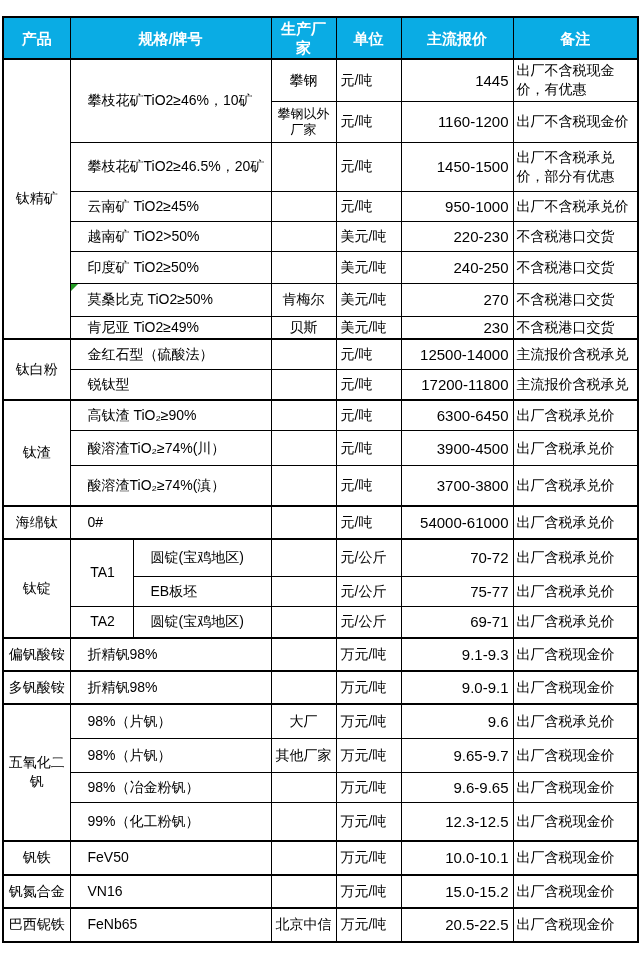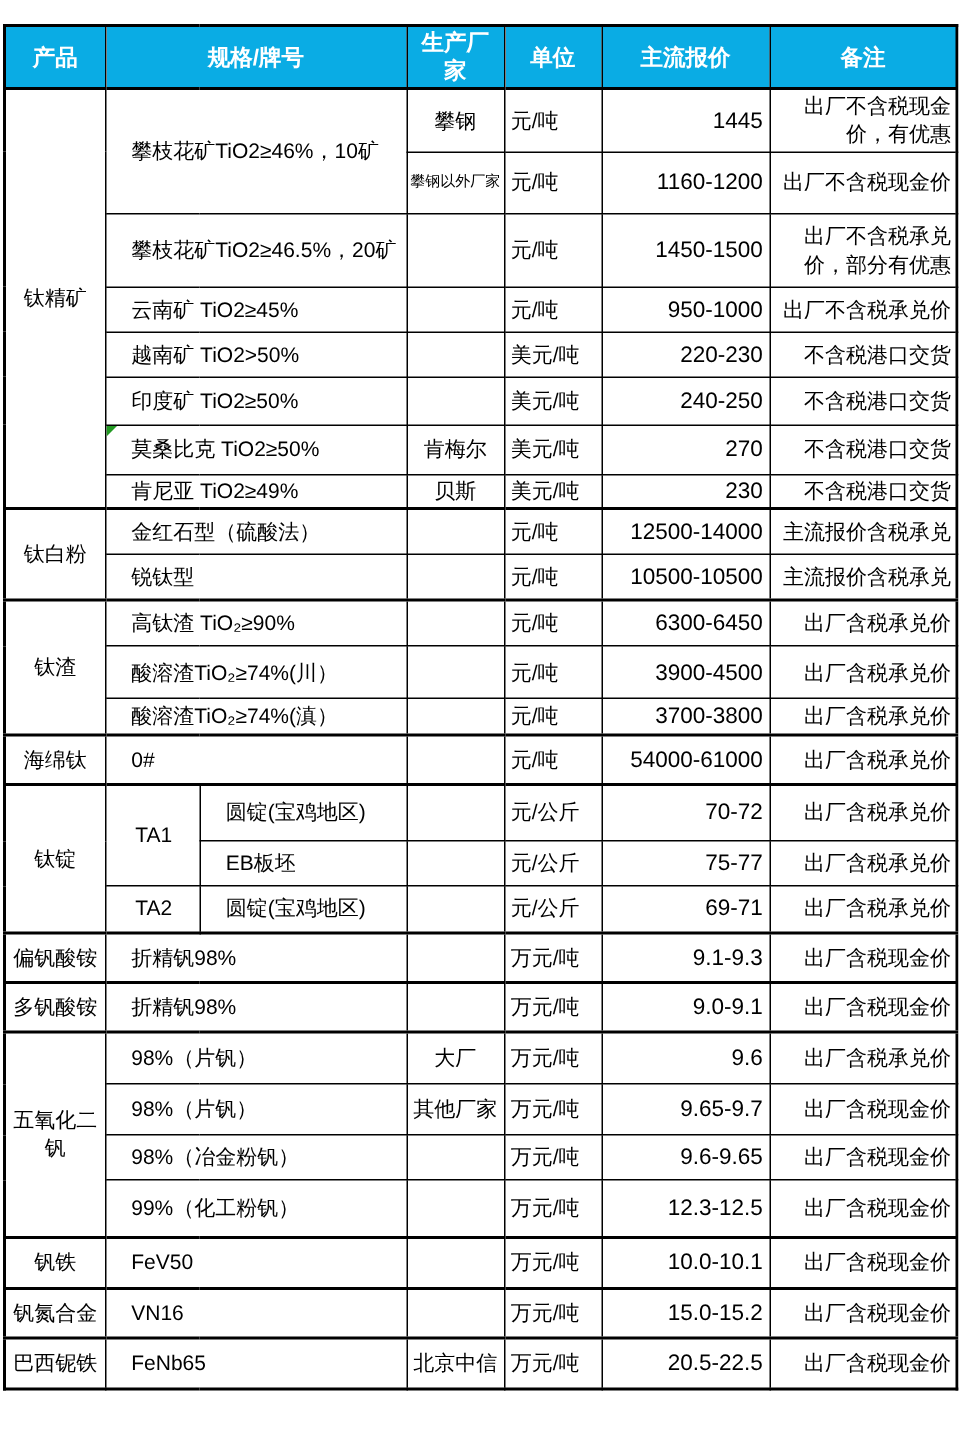--- a/index.html
+++ b/index.html
@@ -41,24 +41,24 @@
     font-size: 15px;
     text-align: center;
     border-bottom: 2px solid var(--border_color);
     height: 38px;
   }
   tr.sec > td { border-top: 2px solid var(--border_color); }
   td.p { text-align: center; padding: 6px 2px; }       
   td.sa { text-align: center; padding-left: 6px; }       
   td.s { text-align: left; padding-left: 17px; }        
   td.m { text-align: center; padding: 1px 1px; }       
-  td.m.small { font-size: 10px; line-height: 16px; margin-top: 40px; }
+  td.m.small { font-size: 13px; line-height: 16px; margin-top: 40px; }
   td.u { text-align: left; padding-left: 4px; }        
   td.pr { text-align: right; font-size: 15px; }       
-  td.n { text-align: right; padding: 1px 3px; }         
+  td.n { text-align: left; padding: 1px 3px; }         
   td.rel { position: relative; }
   .corner {
     position: absolute; top: 0; left: 0;
     width: 0; height: 0;
     border-top: 7px solid var(--comment_marker);
     border-right: 7px solid transparent;
   }
 </style>
 </head>
 <body>
@@ -149,39 +149,39 @@
       <td class="s" colspan="2">金红石型（硫酸法）</td>
       <td class="m"></td>
       <td class="u">元/吨</td>
       <td class="pr">12500-14000</td>
       <td class="n">主流报价含税承兑</td>
     </tr>
     <tr style="height:30px">
       <td class="s" colspan="2">锐钛型</td>
       <td class="m"></td>
       <td class="u">元/吨</td>
-      <td class="pr">10500-10500</td>
+      <td class="pr">17200-11800</td>
       <td class="n">主流报价含税承兑</td>
     </tr>
     <tr class="sec" style="height:31px">
       <td class="p" rowspan="3">钛渣</td>
       <td class="s" colspan="2">高钛渣 TiO₂≥90%</td>
       <td class="m"></td>
       <td class="u">元/吨</td>
       <td class="pr">6300-6450</td>
       <td class="n">出厂含税承兑价</td>
     </tr>
     <tr style="height:35px">
       <td class="s" colspan="2">酸溶渣TiO₂≥74%(川）</td>
       <td class="m"></td>
       <td class="u">元/吨</td>
       <td class="pr">3900-4500</td>
       <td class="n">出厂含税承兑价</td>
     </tr>
-    <tr style="height:24px">
+    <tr style="height:40px">
       <td class="s" colspan="2">酸溶渣TiO₂≥74%(滇）</td>
       <td class="m"></td>
       <td class="u">元/吨</td>
       <td class="pr">3700-3800</td>
       <td class="n">出厂含税承兑价</td>
     </tr>
     <tr class="sec" style="height:29px">
       <td class="p">海绵钛</td>
       <td class="s" colspan="2">0#</td>
       <td class="m"></td>

